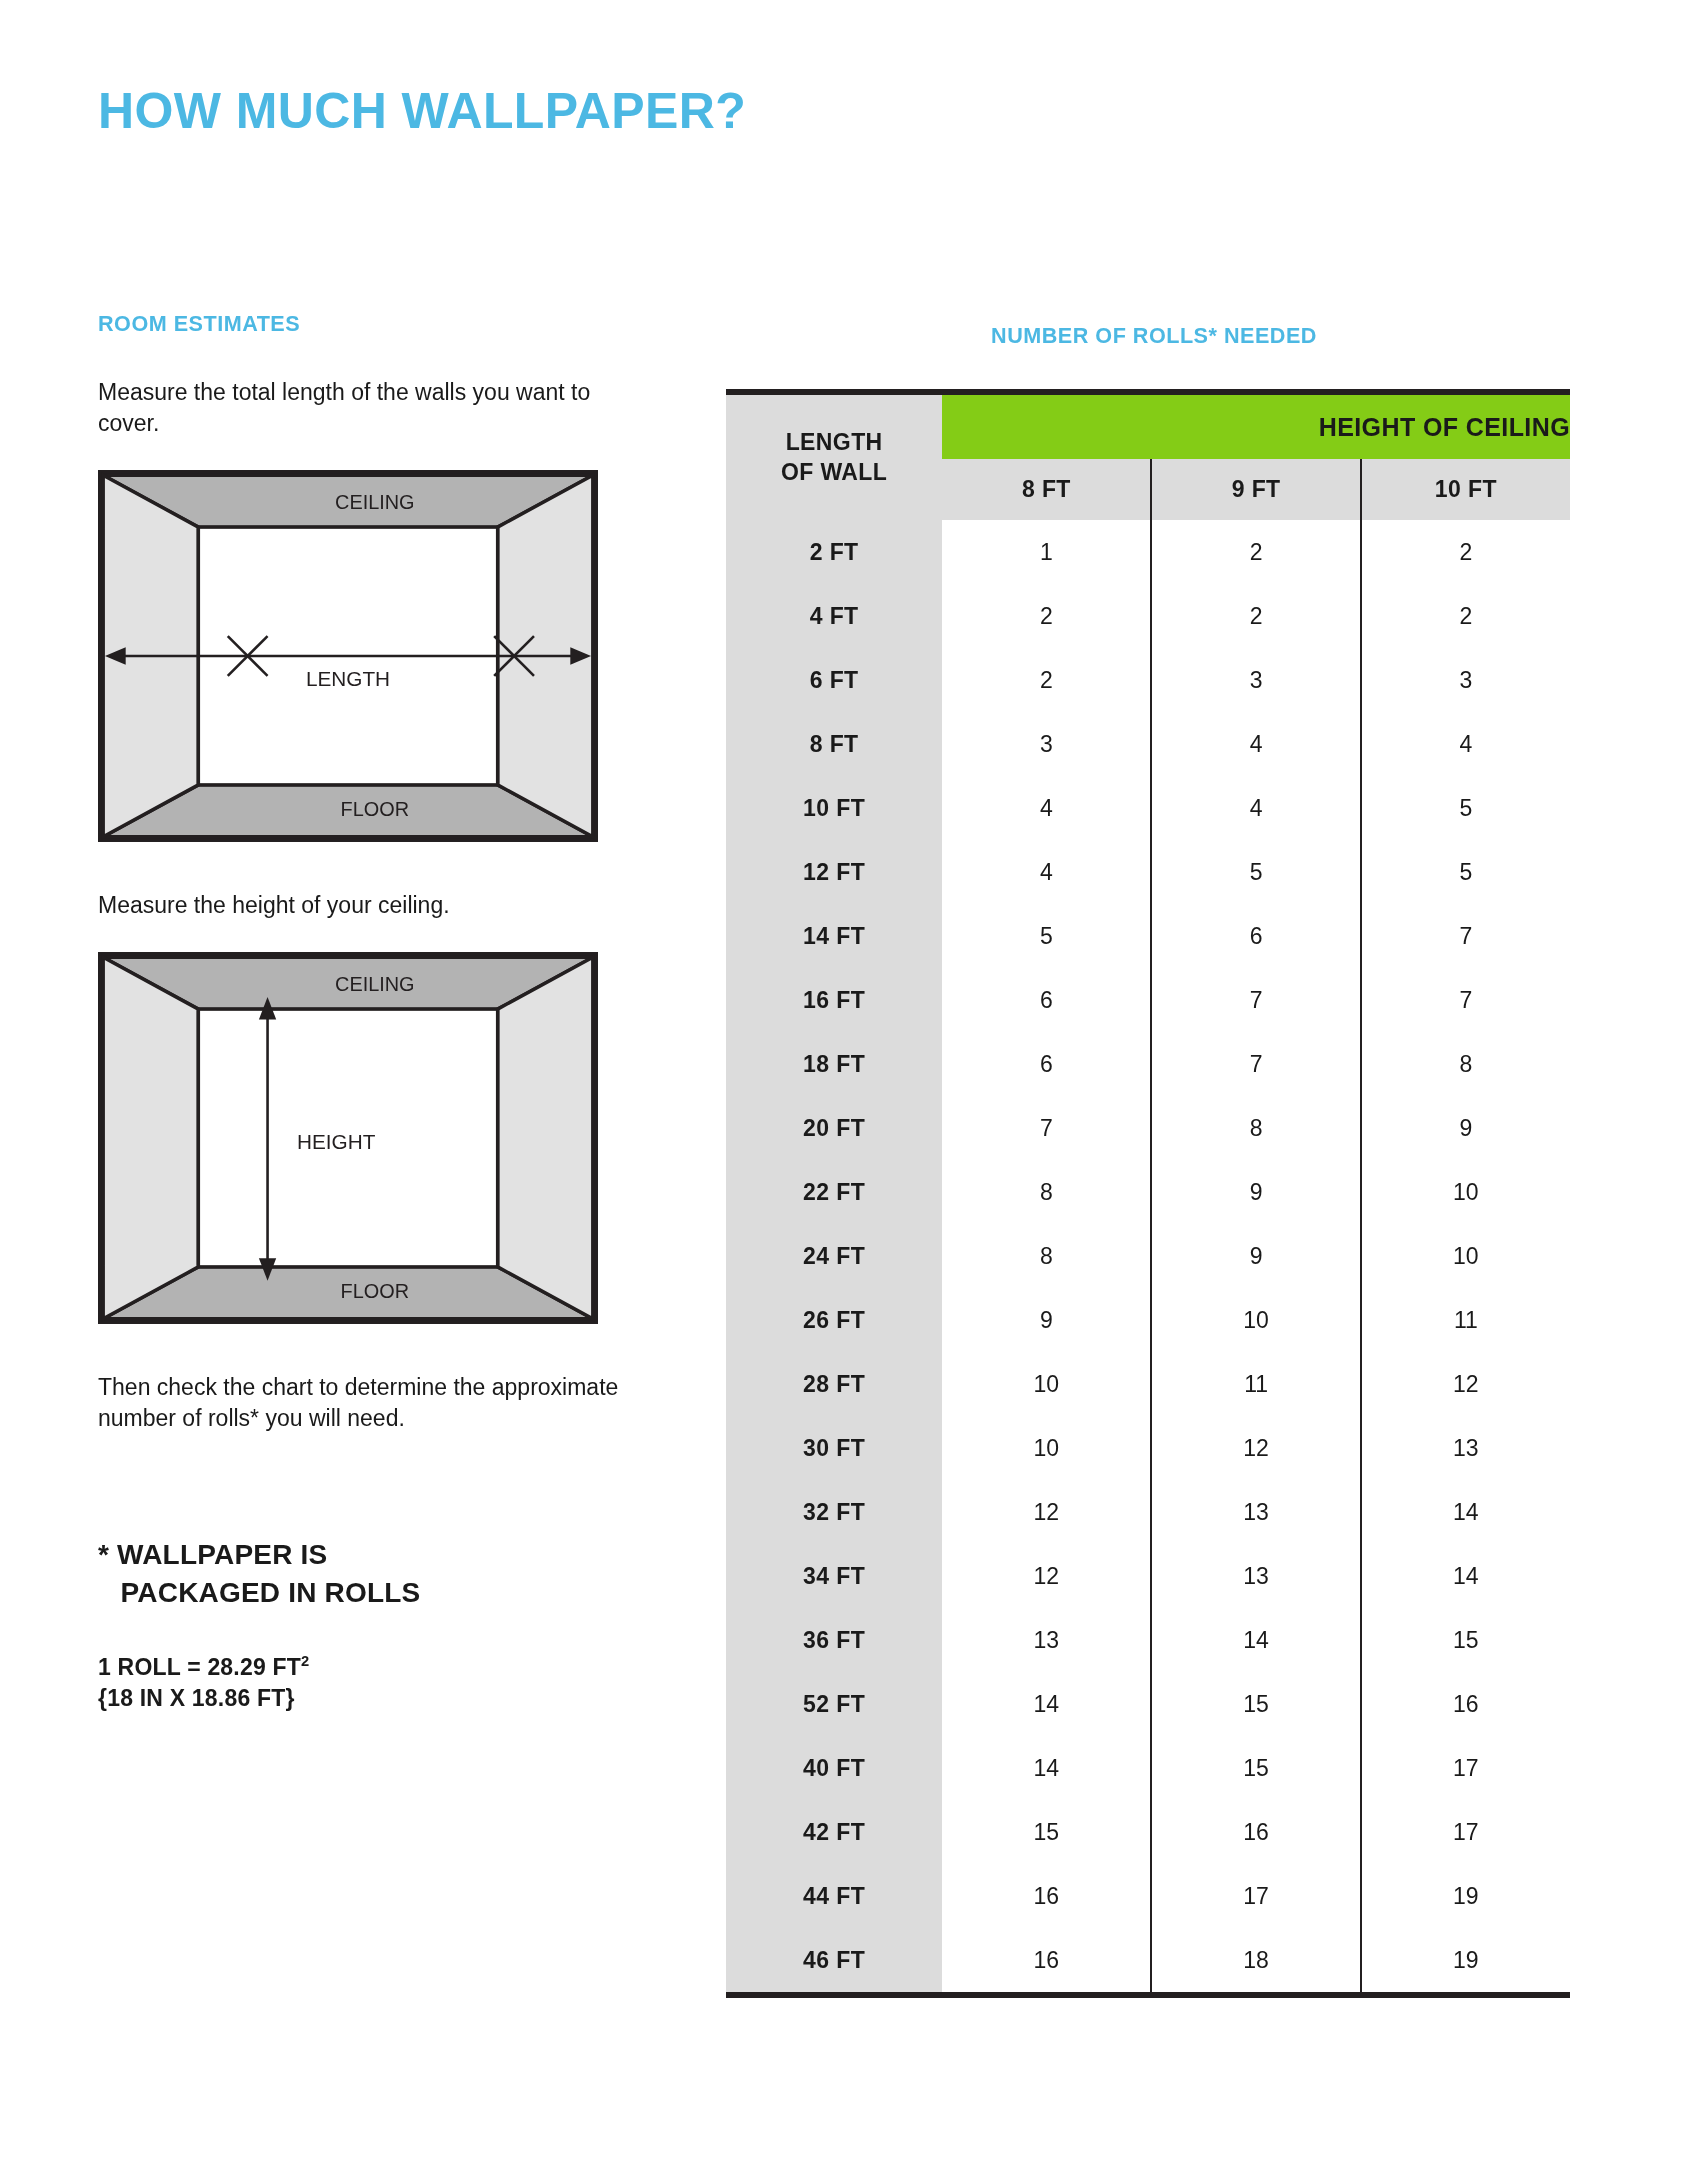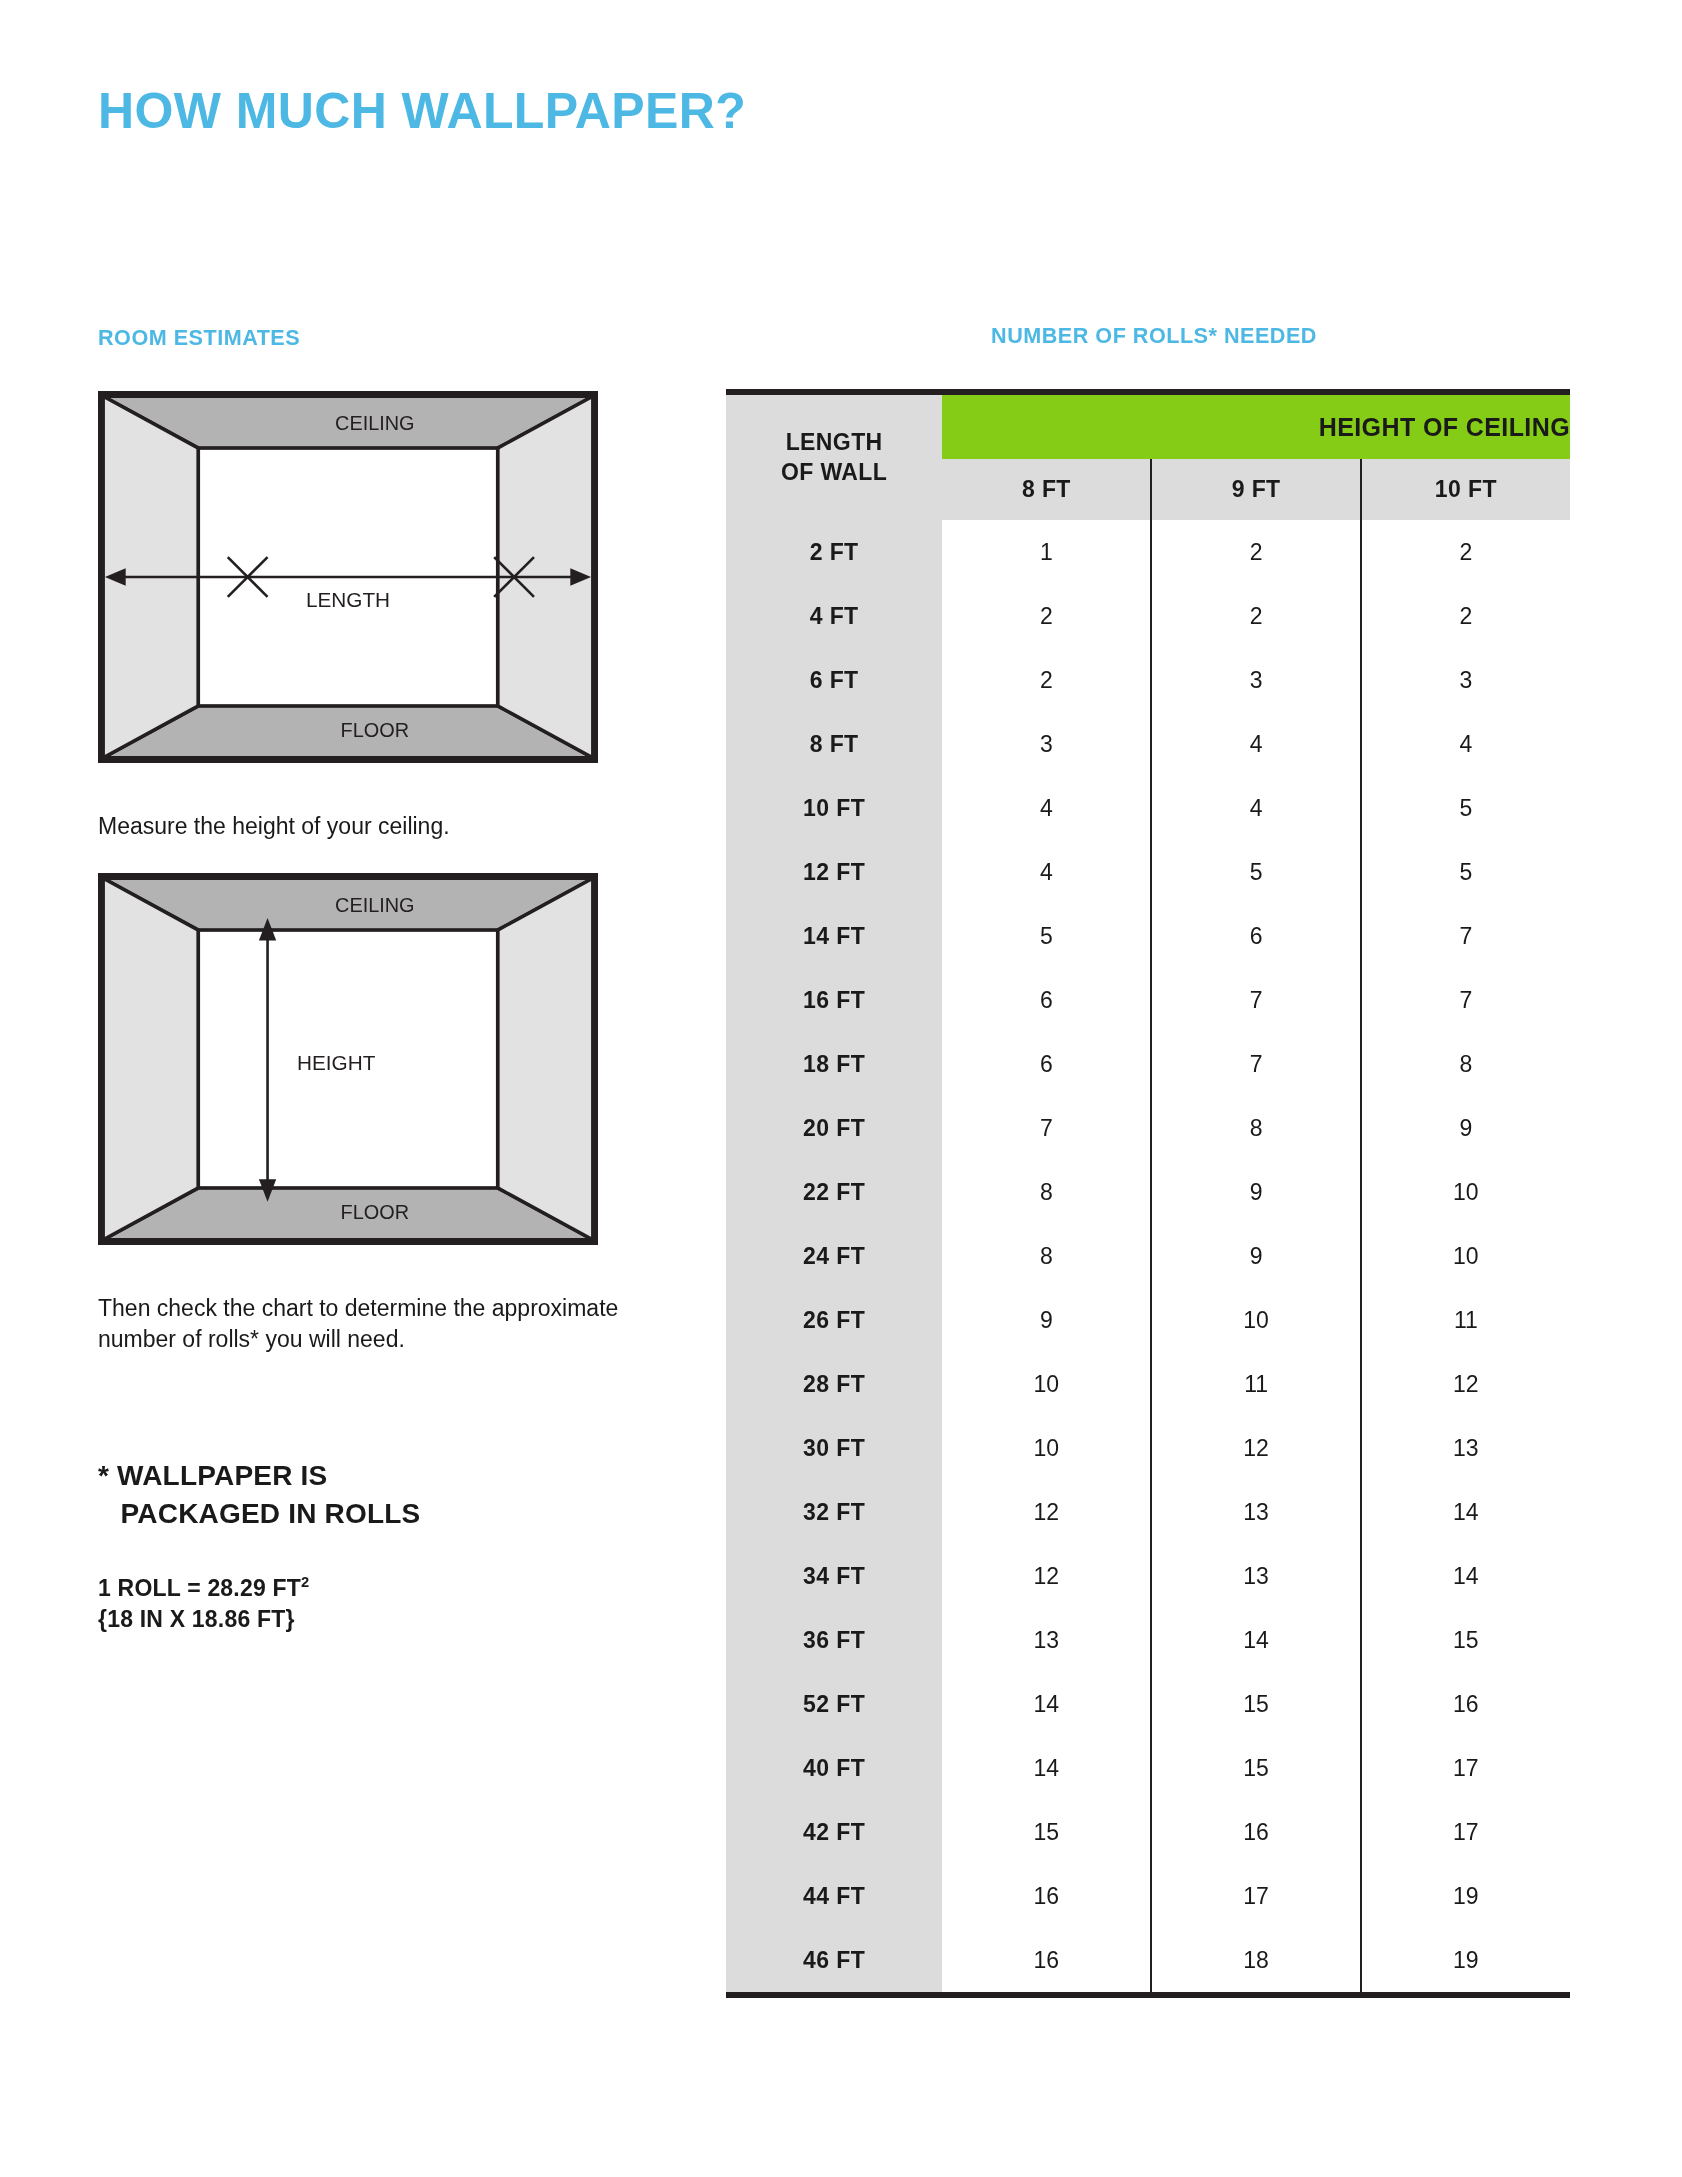--- a/index.html
+++ b/index.html
@@ -32,21 +32,21 @@
     font-size: 50px;
     font-weight: bold;
     letter-spacing: 0.4px;
     color: #4cb8e3;
   }
 
   
   .left-col {
     position: absolute;
     left: 98px;
-    top: 325px;
+    top: 311px;
     width: 553px;
   }
   .section-head {
     font-size: 21.6px;
     font-weight: bold;
     color: #4cb8e3;
     letter-spacing: 0.5px;
     margin-bottom: 40px;
   }
   .para {
@@ -171,20 +171,21 @@
 <body>
 
 <div class="page">
 
   <div class="main-title">HOW MUCH WALLPAPER?</div>
 
   <div class="left-col">
 
     <div class="section-head">ROOM ESTIMATES</div>
 
+    <p class="para">Measure the total length of the walls you want to cover.</p>
 
     <div class="room-figure">
       <svg width="500" height="372" viewBox="0 0 578 430">
 
         <rect x="3" y="3" width="572" height="424" fill="#e2e2e2" stroke="#231f20" stroke-width="6"></rect>
 
         <polygon points="6,6 572,6 462,66 116,66" fill="#b3b3b3" stroke="#231f20" stroke-width="4"></polygon>
 
         <polygon points="6,424 572,424 462,364 116,364" fill="#b3b3b3" stroke="#231f20" stroke-width="4"></polygon>
 

